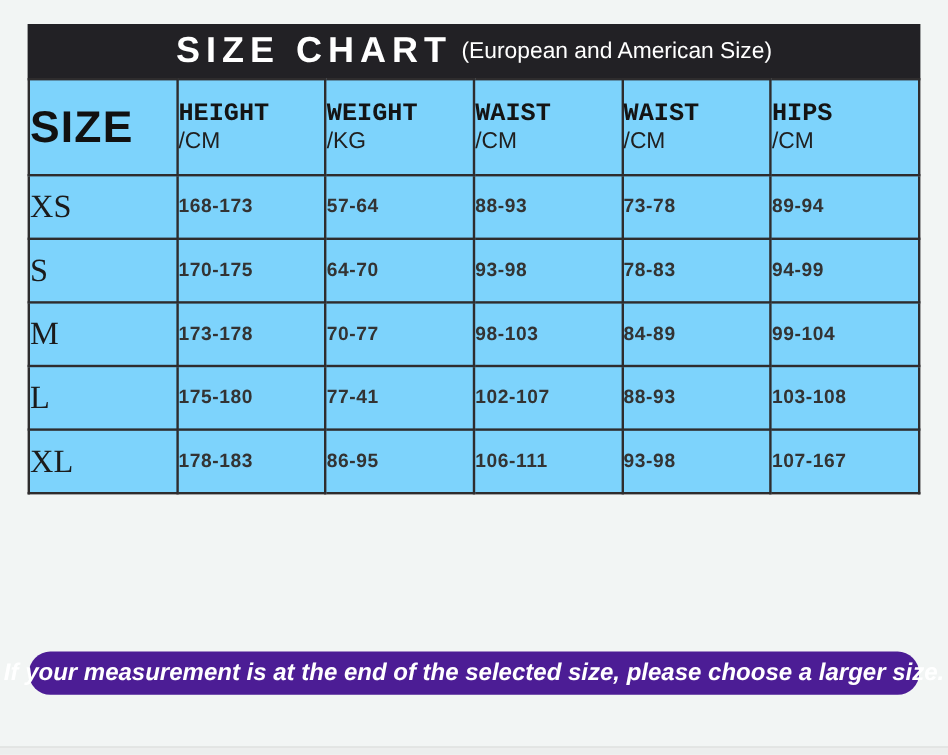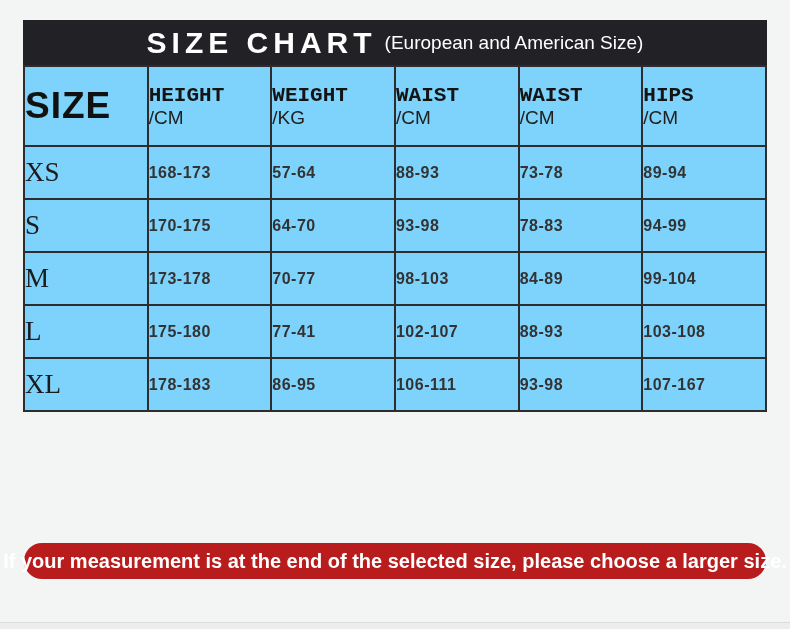--- a/index.html
+++ b/index.html
@@ -90,29 +90,30 @@
     font-weight: 700;
     color: #333333;
     letter-spacing: 0.5px;
   }
   .note-banner {
     position: absolute;
     left: 24px;
     top: 543px;
     width: 742px;
     height: 36px;
-    background: #b91c1c;
+    background: #4c1d95;
     border-radius: 18px;
     display: flex;
     align-items: center;
     justify-content: center;
     color: #ffffff;
     font-size: 20px;
     font-weight: 600;
     white-space: nowrap;
+    font-style: italic;
   }
   .footer-strip {
     position: absolute;
     left: 0;
     top: 622px;
     width: 790px;
     height: 7px;
     background: #eceeed;
     border-top: 1px solid #dcdedd;
   }

